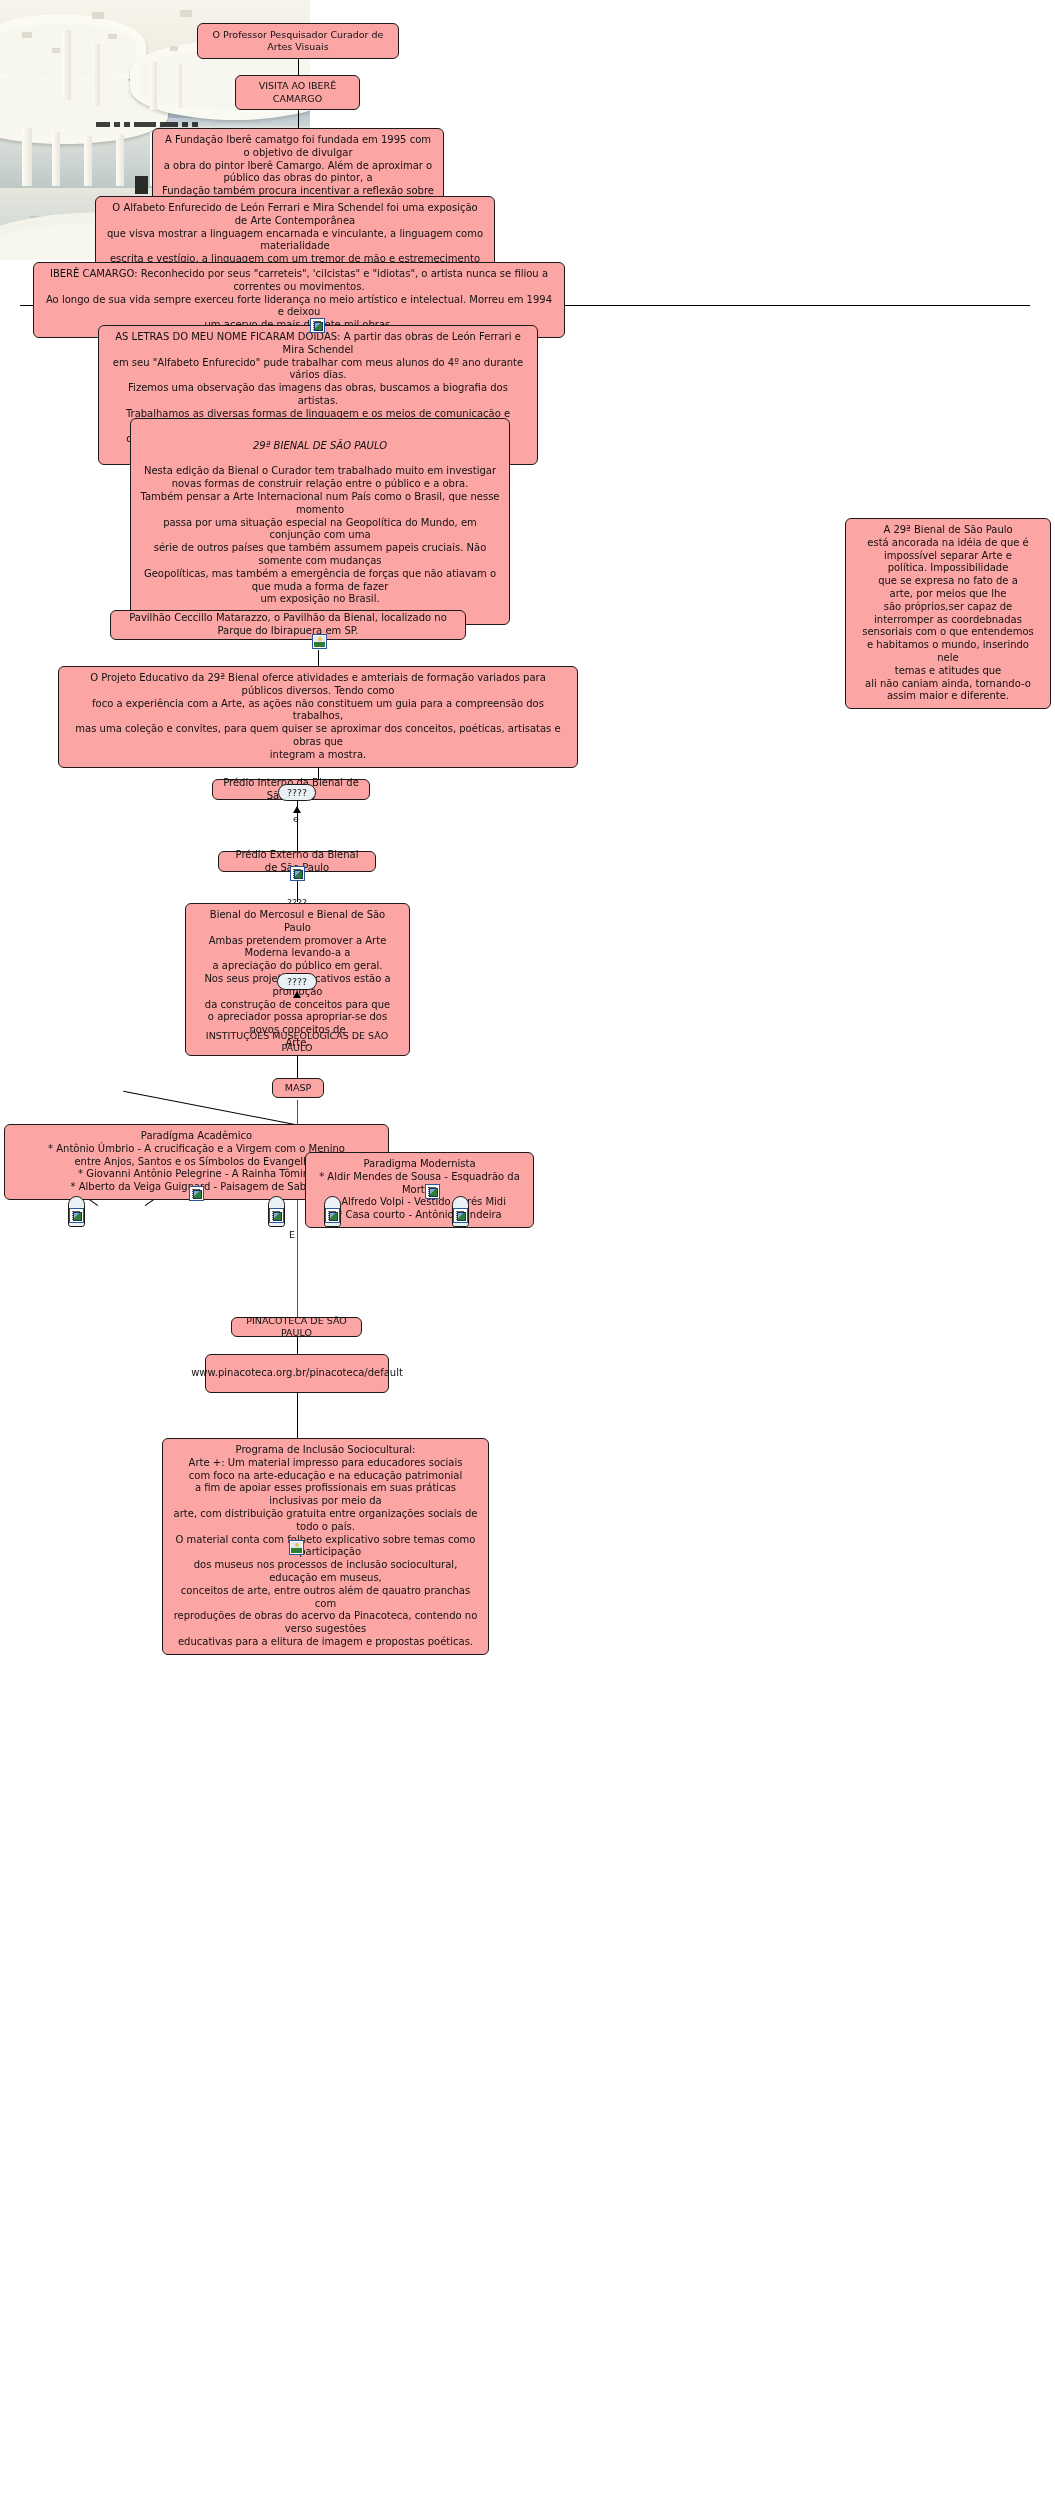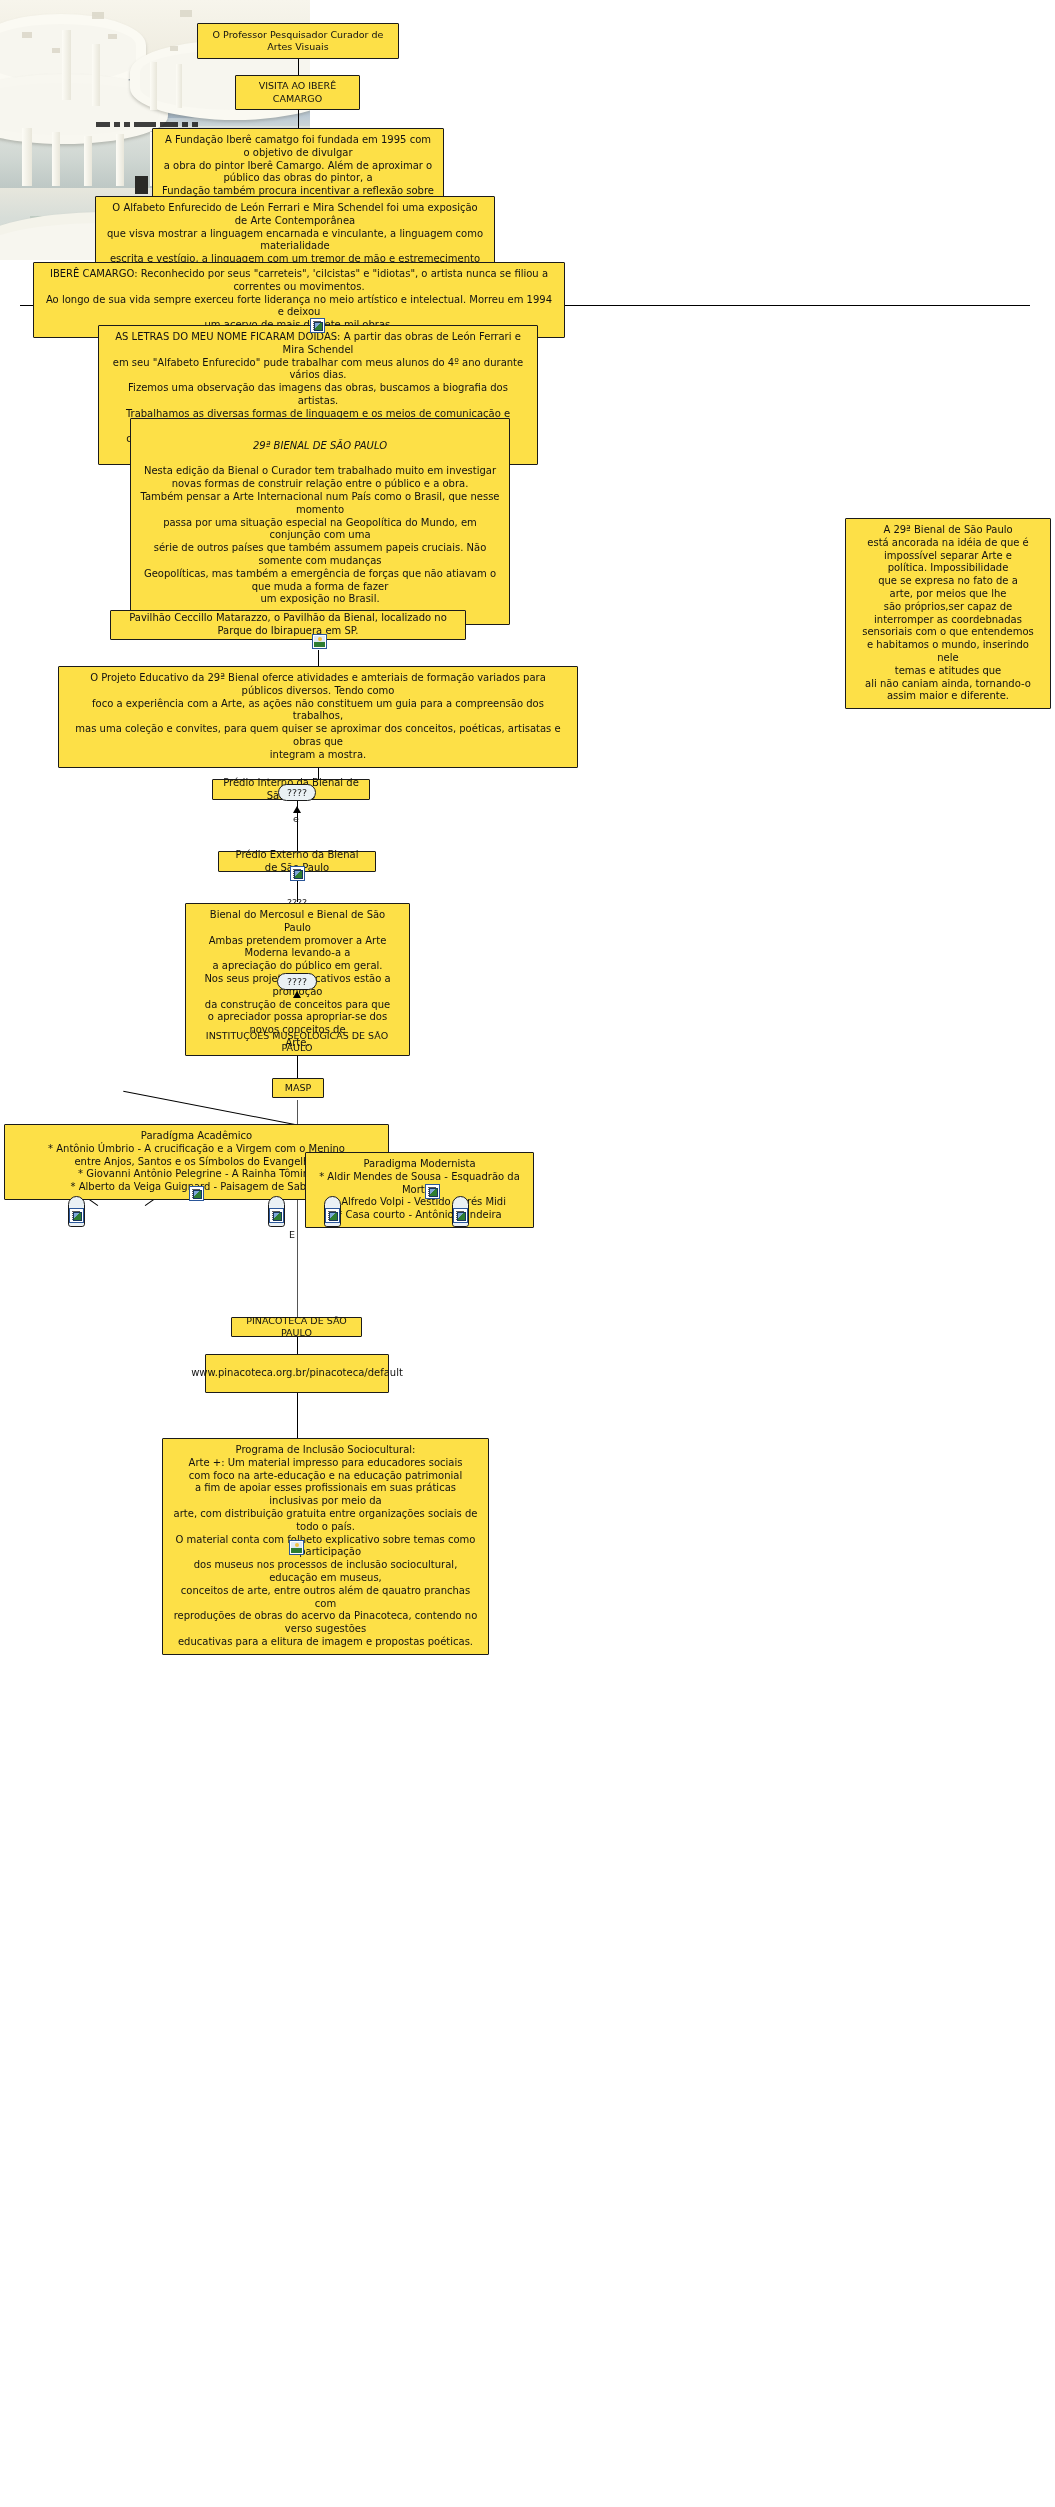--- a/index.html
+++ b/index.html
@@ -38,21 +38,21 @@
 
   
   .ln{position:absolute;background:#000;}
   .lnv{width:1px;}
   .lnh{height:1px;}
   .lng{position:absolute;background:#555;width:1px;}
 
   
   .node{
     position:absolute;box-sizing:border-box;
-    background:#fde047;border:1px solid #1b1b1b;border-radius:1px;
+    background:#fca5a5;border:1px solid #1b1b1b;border-radius:6px;
     text-align:center;line-height:1.28;color:#111;
     padding:5px 9px;white-space:pre-line;
   }
   .n-sm{font-size:9.5px;}
   .n-xs{font-size:10px;}
   .plain{background:transparent;border:0;border-radius:0;}
   .plain-lbl{position:absolute;font-size:9.5px;color:#111;white-space:nowrap;}
 
   
   .cap{

